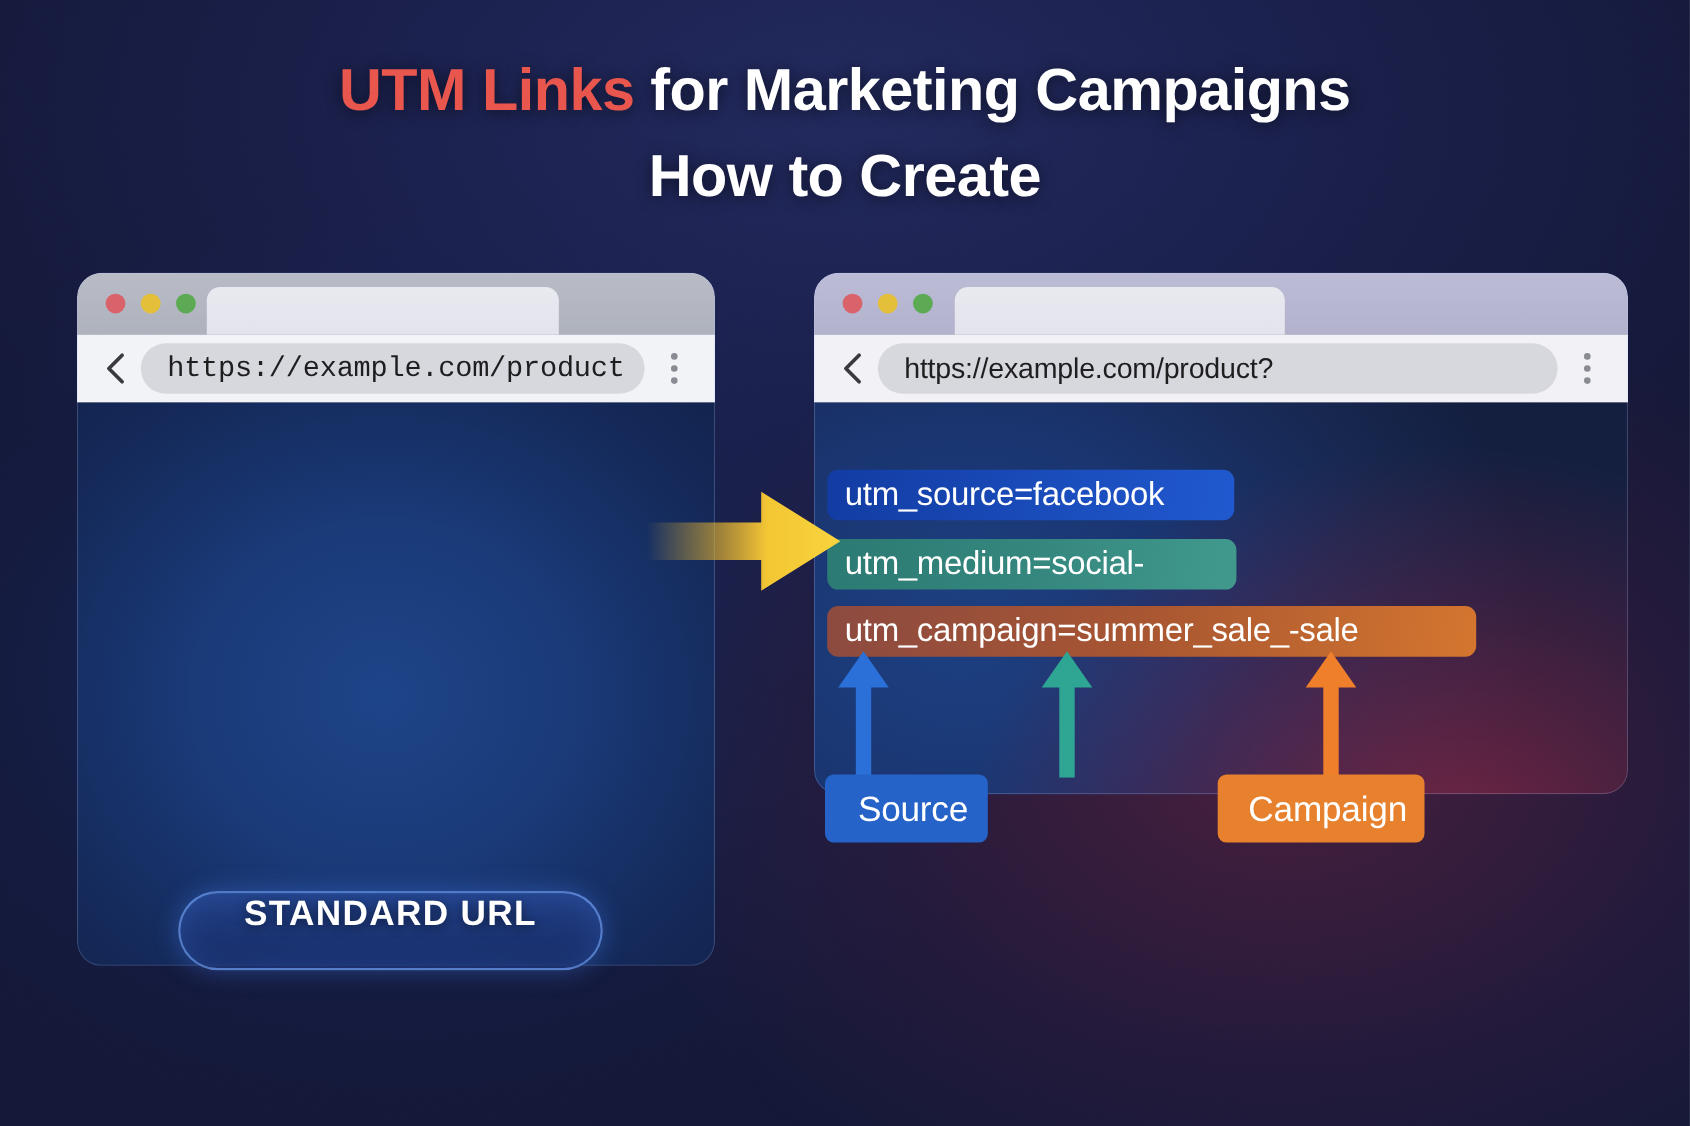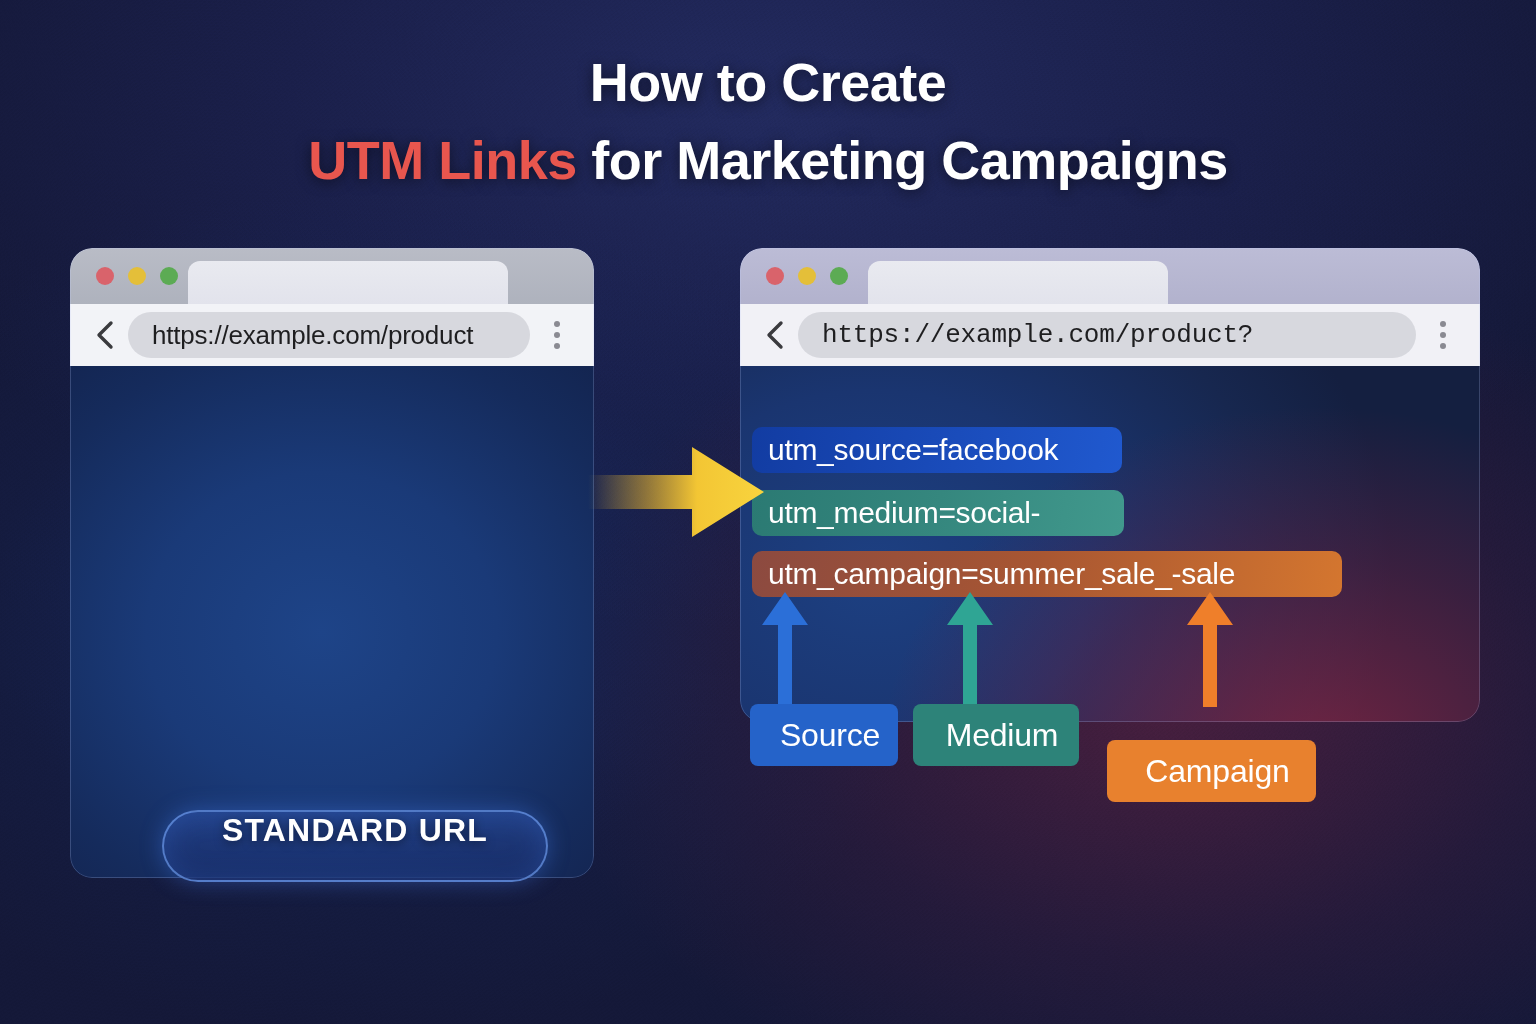--- a/index.html
+++ b/index.html
@@ -46,22 +46,22 @@
   }
   .hl-accent { color:#e8564e; }
 
   
   .browser {
     position:absolute;
     border-radius:22px;
     overflow:hidden;
     z-index:3;
   }
-  #browser-left  { left:70px;  top:248px; width:524px; height:630px; }
-  #browser-right { left:740px; top:248px; width:740px; height:474px;font-family:Liberation Mono, monospace; }
+  #browser-left  { left:70px;  top:248px; width:580px; height:630px;font-family:Liberation Mono, monospace; }
+  #browser-right { left:740px; top:248px; width:740px; height:474px; }
 
   .chrome {
     position:relative; height:56px;
     border-radius:22px 22px 0 0;
   }
   #browser-left  .chrome { background:linear-gradient(180deg,#b9bcc6 0%, #aeb2bd 100%); }
   #browser-right .chrome { background:linear-gradient(180deg,#bcbcd6 0%, #b2b2cd 100%); }
 
   .lights { position:absolute; left:26px; top:19px; display:flex; gap:14px; }
   .dot { width:18px; height:18px; border-radius:50%; }
@@ -174,21 +174,21 @@
     position:absolute;
     height:62px;
     display:flex; align-items:center; justify-content:center;
     border-radius:8px;
     color:#fff; font-size:32px; letter-spacing:-.2px;
     z-index:4;
     padding-left:12px;
   }
   #legend-source   { left:750px;  top:704px; width:148px; background:#2563c9; }
   #legend-medium   { left:913px;  top:704px; width:166px; background:#2d8379; }
-  #legend-campaign { left:1107px; top:740px; width:209px; background:#e8812e; }
+  #legend-campaign { left:1107px; top:704px; width:188px; background:#e8812e; }
 
   
   .pill {
     position:absolute;
     height:72px;
     display:flex; justify-content:center;
     border-radius:36px;
     color:#fff; font-weight:bold; font-size:32px;
     letter-spacing:1.2px;
     z-index:7;
@@ -207,22 +207,22 @@
     box-shadow:0 0 24px rgba(120,110,230,.32), inset 0 0 30px rgba(90,70,150,.3);
   }
 </style>
 </head>
 <body>
 
 <div id="stage">
   <div id="noise"></div>
 
   <div id="headline">
+    <div class="hl-line"><span class="hl-accent">UTM Links</span><span> for Marketing Campaigns</span></div>
     <div class="hl-line">How to Create</div>
-    <div class="hl-line"><span class="hl-accent">UTM Links</span><span> for Marketing Campaigns</span></div>
   </div>
 
   <div class="browser" id="browser-left">
     <div class="chrome">
       <div class="tab"></div>
       <div class="lights">
         <span class="dot dot-r"></span>
         <span class="dot dot-y"></span>
         <span class="dot dot-g"></span>
       </div>
@@ -308,23 +308,20 @@
   </div>
   <div class="up-arrow" id="arrow-campaign">
     <svg width="50" height="115" viewBox="0 0 50 115">
         <path d="M25,0 L48,33 L32,33 L32,115 L18,115 L18,33 L2,33 Z" fill="#ef7f2a"></path>
       </svg>
   </div>
 
   <div class="legend-box" id="legend-source">
       <span>Source</span>
     </div>
-  <div class="legend-box" id="legend-medium">
-      <span>Medium</span>
-    </div>
   <div class="legend-box" id="legend-campaign">
       <span>Campaign</span>
     </div>
 
   <div class="pill" id="pill-standard">
       <span>STANDARD URL</span>
     </div>
 
 </div>
 

